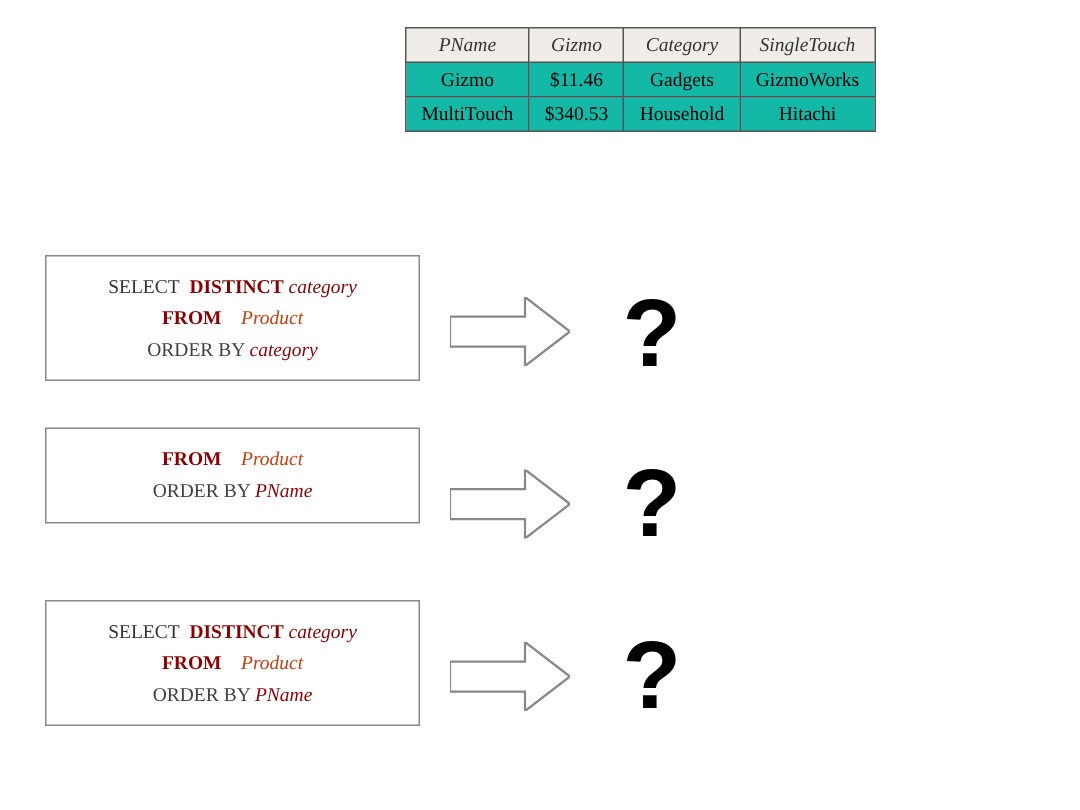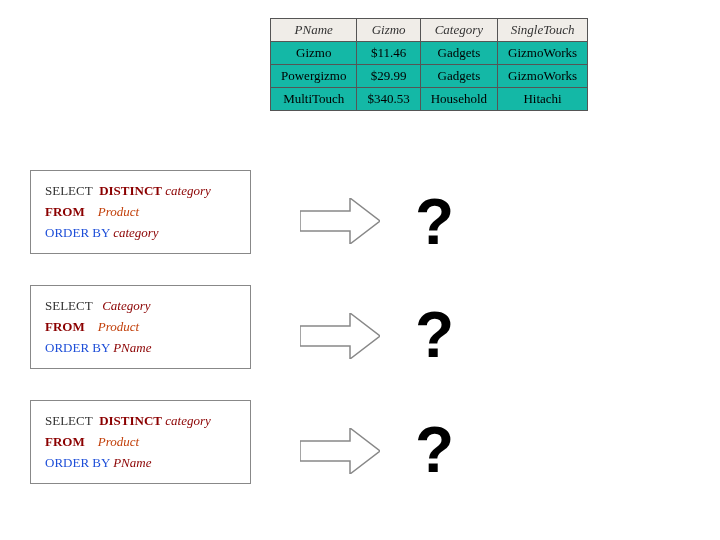--- a/index.html
+++ b/index.html
@@ -37,28 +37,29 @@
       background: #14b8a6;
       color: #000;
     }
 
     
     .query-box {
       position: absolute;
       left: 30px;
       border: 1px solid #888;
       padding: 10px 14px;
-      width: 221px;
+      width: 250px;
       background: #fff;
       line-height: 1.6;
+      text-align: center;
     }
     .query-box .kw-select { color: #333; font-weight: normal; }
     .query-box .kw-distinct { color: #8b0000; font-weight: bold; }
     .query-box .kw-from { color: #8b0000; font-weight: bold; margin-top: 12px; }
-    .query-box .kw-orderby { color: #1d4ed8; font-weight: normal; }
+    .query-box .kw-orderby { color: #404040; font-weight: normal; }
     .query-box .kw-category { color: #8b0000; font-style: italic; }
     .query-box .kw-pname { color: #8b0000; font-style: italic; }
     .query-box .val { color: #c2410c; font-style: italic; }
 
     
     .arrow-svg {
       position: absolute;
     }
 
     
@@ -83,26 +84,20 @@
     </tr>
   </thead>
   <tbody>
     <tr>
       <td>Gizmo</td>
       <td>$11.46</td>
       <td>Gadgets</td>
       <td>GizmoWorks</td>
     </tr>
     <tr>
-      <td>Powergizmo</td>
-      <td>$29.99</td>
-      <td>Gadgets</td>
-      <td>GizmoWorks</td>
-    </tr>
-    <tr>
       <td>MultiTouch</td>
       <td>$340.53</td>
       <td>Household</td>
       <td>Hitachi</td>
     </tr>
   </tbody>
 </table>
 
 <div class="query-box" style="top: 170px;">
   <div>
@@ -120,24 +115,20 @@
   </div>
 </div>
 
 <svg class="arrow-svg" style="top: 198px; left: 300px;" width="80" height="46">
   <polygon points="0,13 50,13 50,0 80,23 50,46 50,33 0,33" fill="#fff" stroke="#888" stroke-width="1.5"></polygon>
 </svg>
 
 <div class="question-mark" style="top: 185px; left: 415px;">?</div>
 
 <div class="query-box" style="top: 285px;">
-  <div>
-    <span class="kw-select">SELECT</span>
-    <span class="kw-category">&nbsp;&nbsp;Category</span>
-  </div>
   <div>
     <span class="kw-from">FROM</span>
     <span class="val">&nbsp;&nbsp;&nbsp;Product</span>
   </div>
   <div>
     <span class="kw-orderby">ORDER BY</span>
     <span class="kw-pname"> PName</span>
   </div>
 </div>
 

